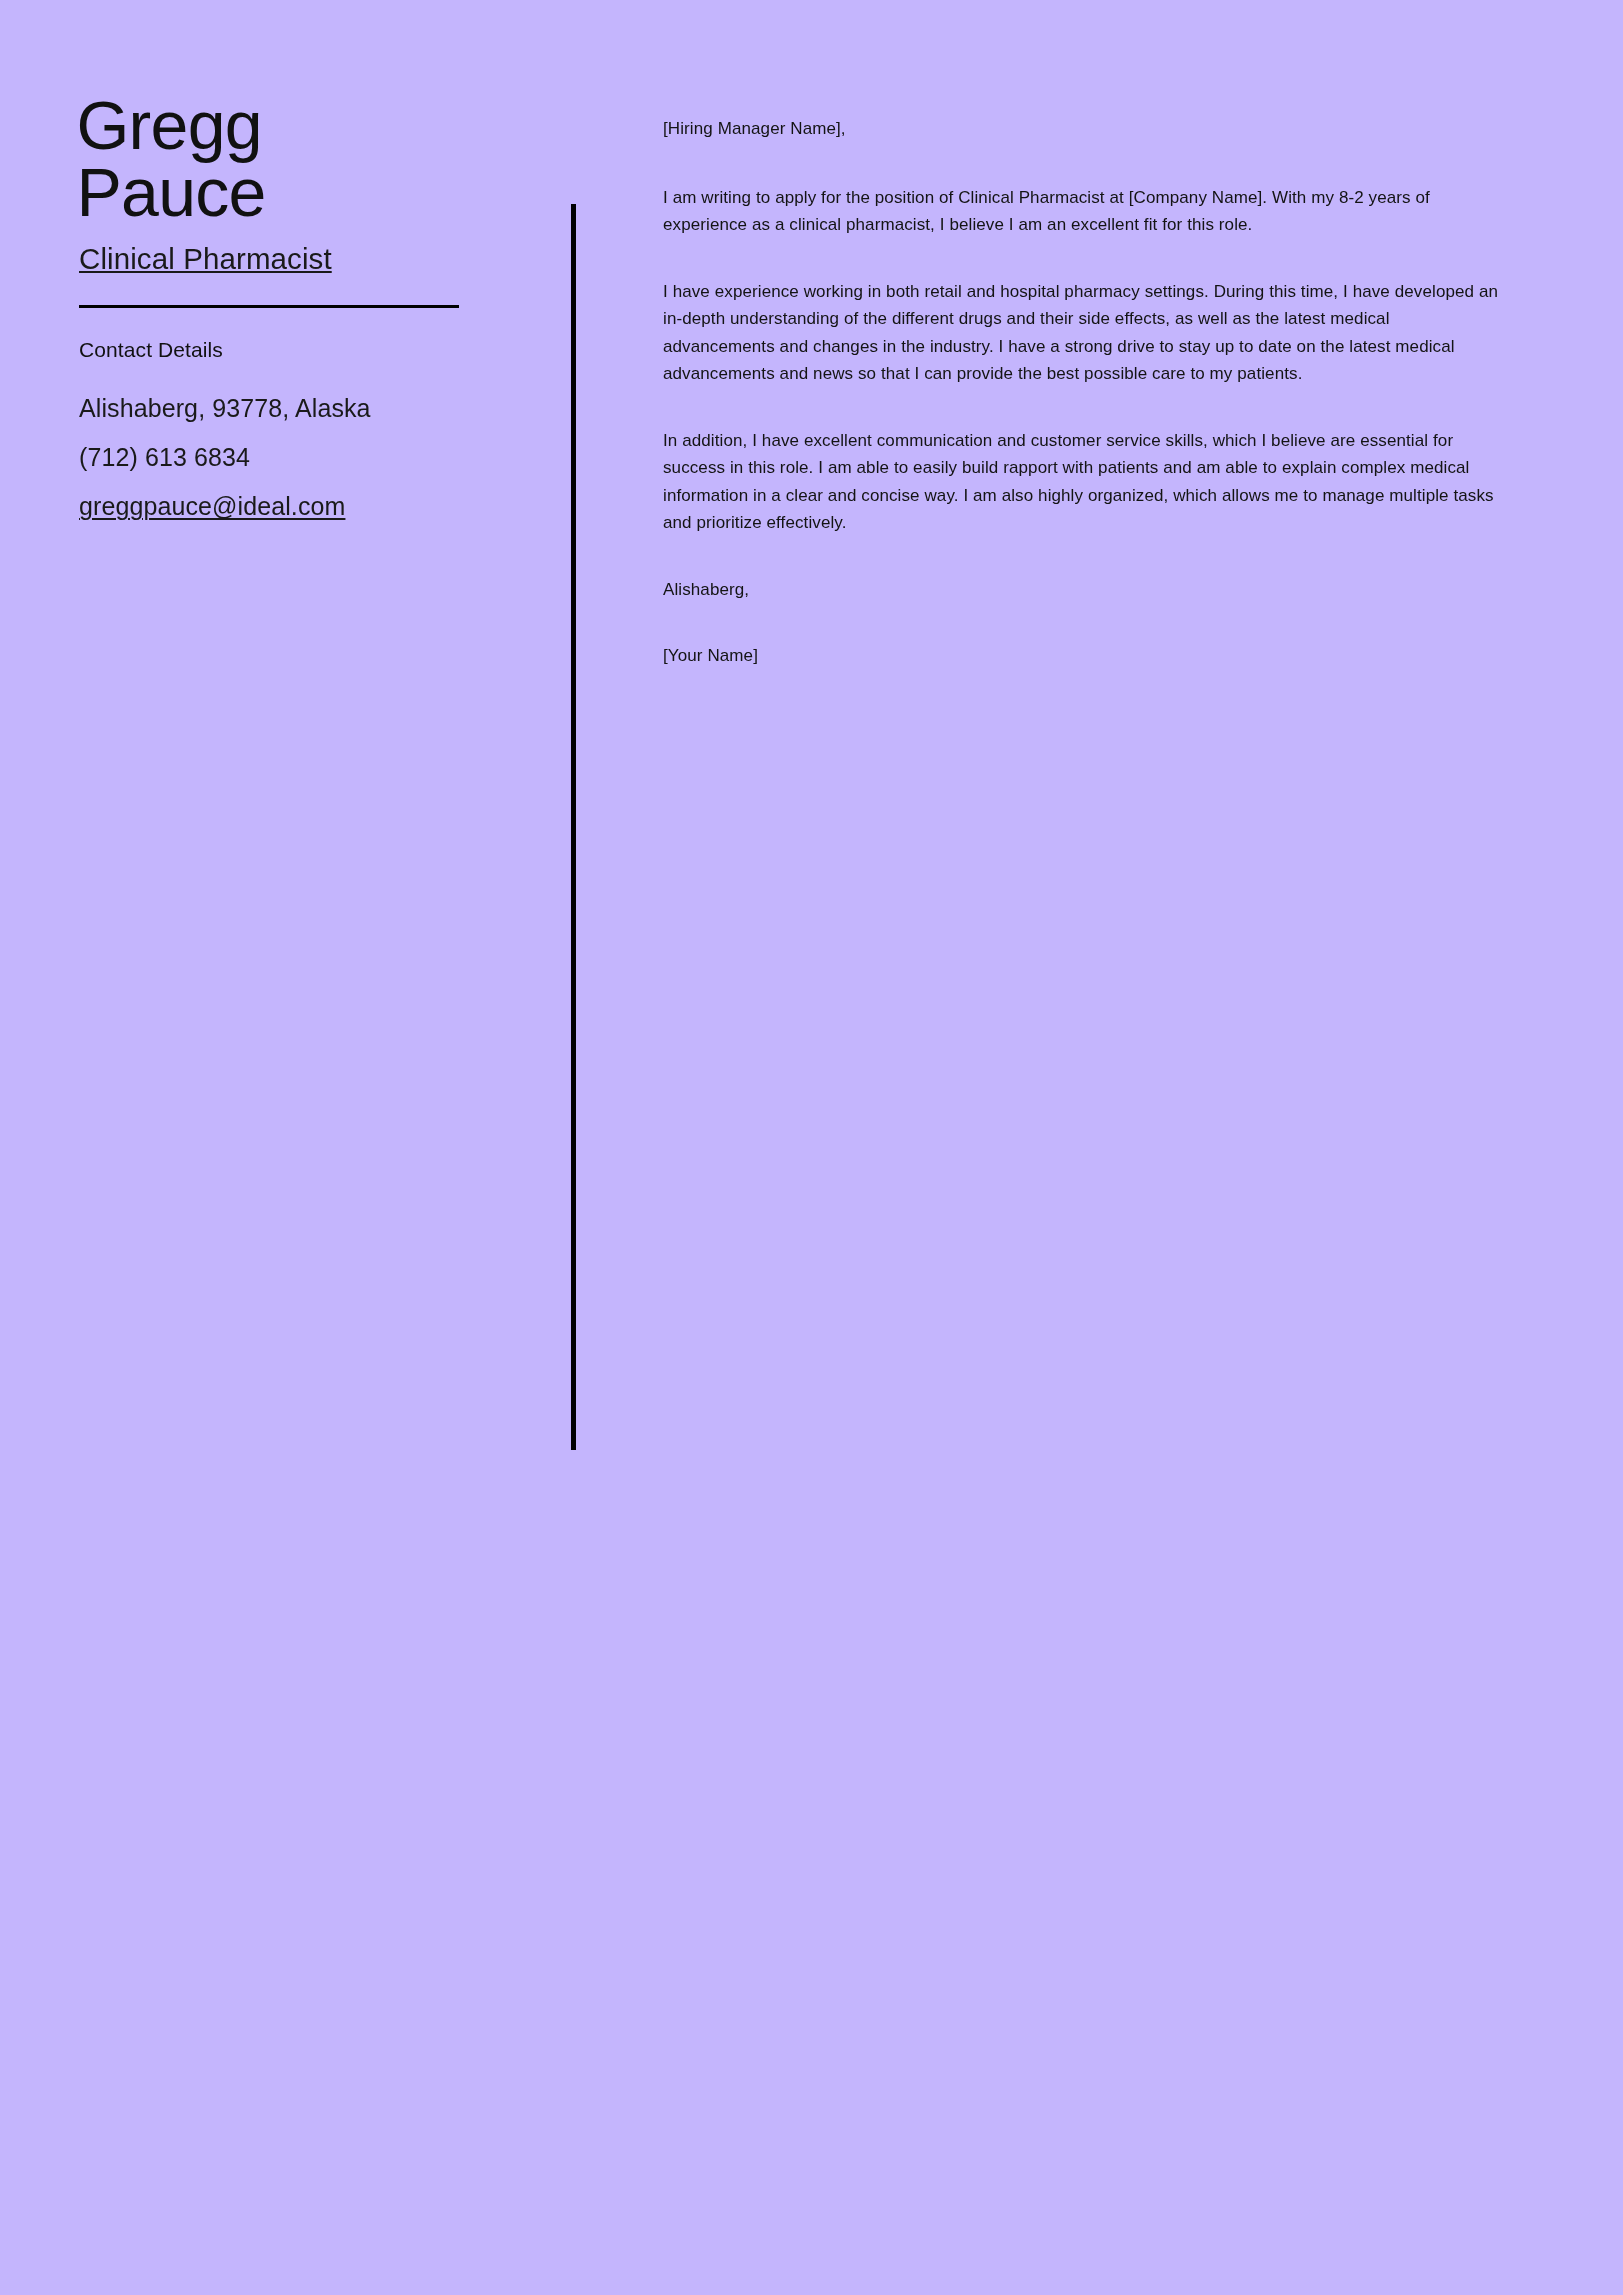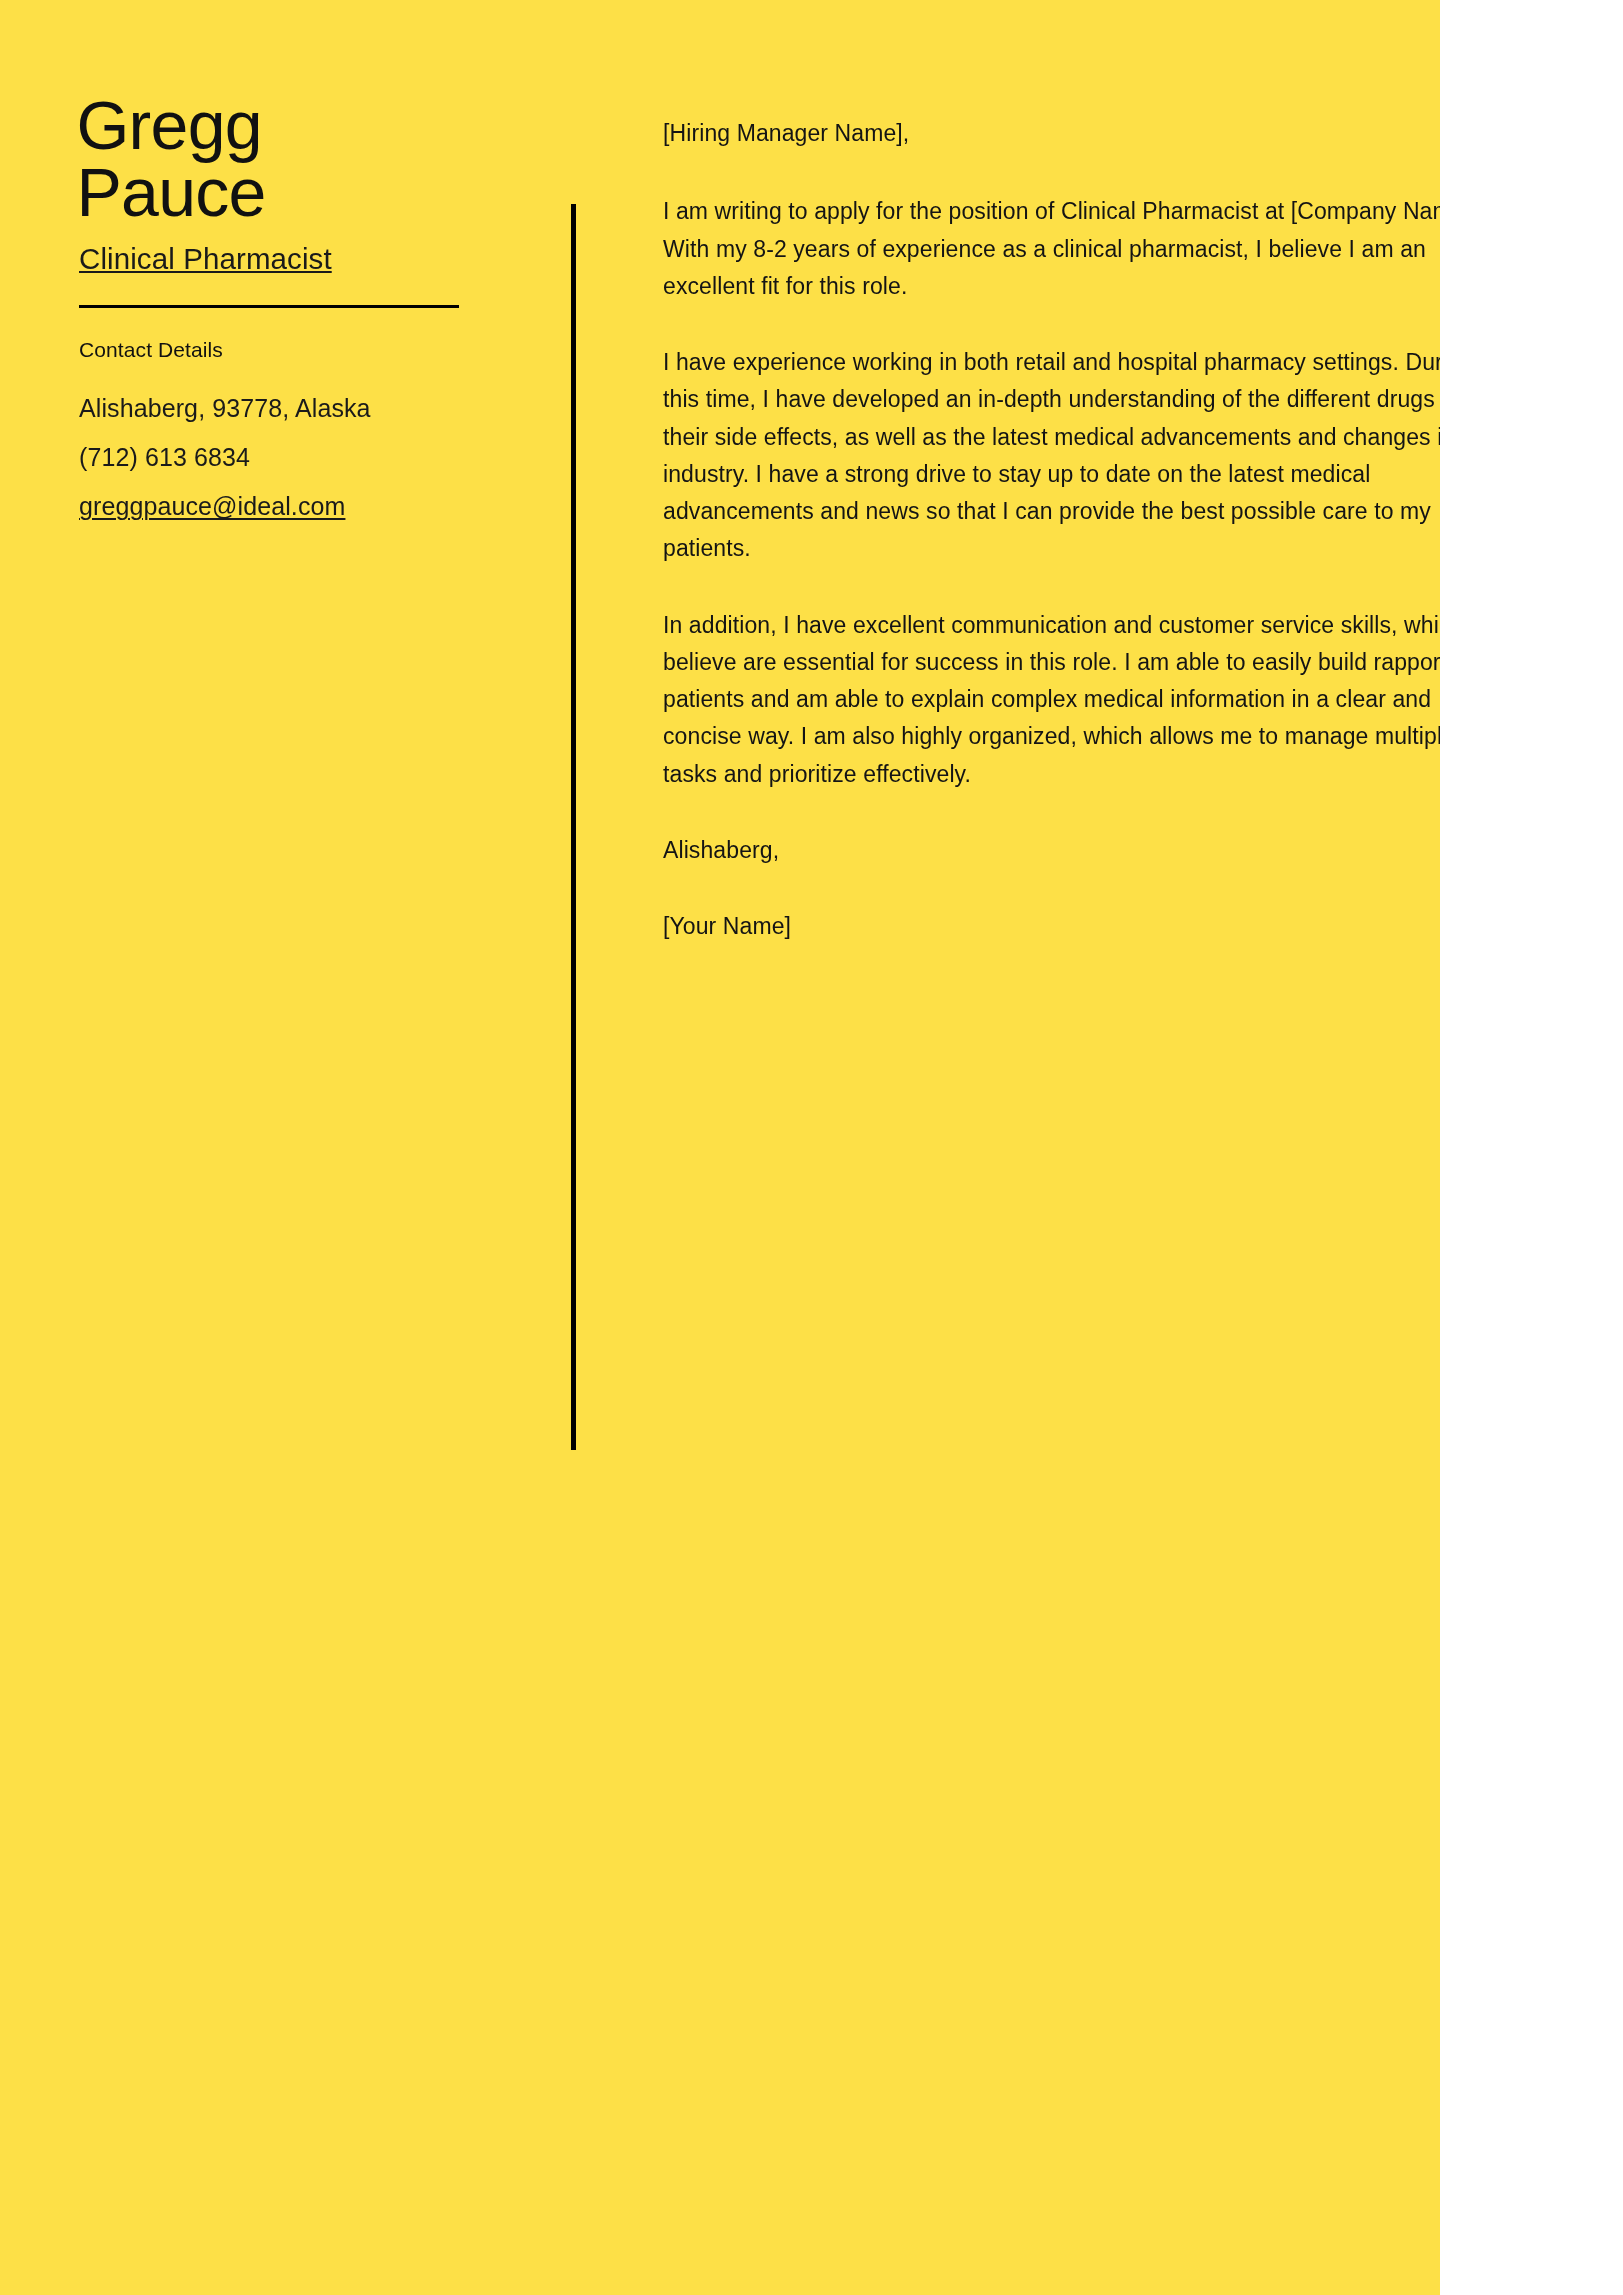--- a/index.html
+++ b/index.html
@@ -9,23 +9,23 @@
     background: #ffffff;
   }
   body {
     font-family: "Liberation Sans", "DejaVu Sans", sans-serif;
     color: #000000;
     -webkit-font-smoothing: antialiased;
   }
 
   .page {
     position: relative;
-    width: 1440px;
+    width: 1623px;
     height: 2295px;
-    background: #fde047;
+    background: #c4b5fd;
     overflow: hidden;
     box-sizing: border-box;
   }
 
   
   .sidebar {
     position: absolute;
     left: 79px;
     top: 92px;
     width: 445px;
@@ -104,21 +104,21 @@
   
   .letter {
     position: absolute;
     left: 663px;
     top: 115px;
     width: 841px;
   }
 
   .letter p {
     margin: 0 0 39px 0;
-    font-size: 23px;
+    font-size: 17px;
     line-height: 1.62;
     font-weight: 400;
     color: #141414;
     letter-spacing: 0.1px;
     text-align: left;
   }
   .letter p.salutation { margin-bottom: 41px; }
   .letter p.signoff    { margin-bottom: 39px; }
   .letter p.signature  { margin-bottom: 12px; }
 </style>

